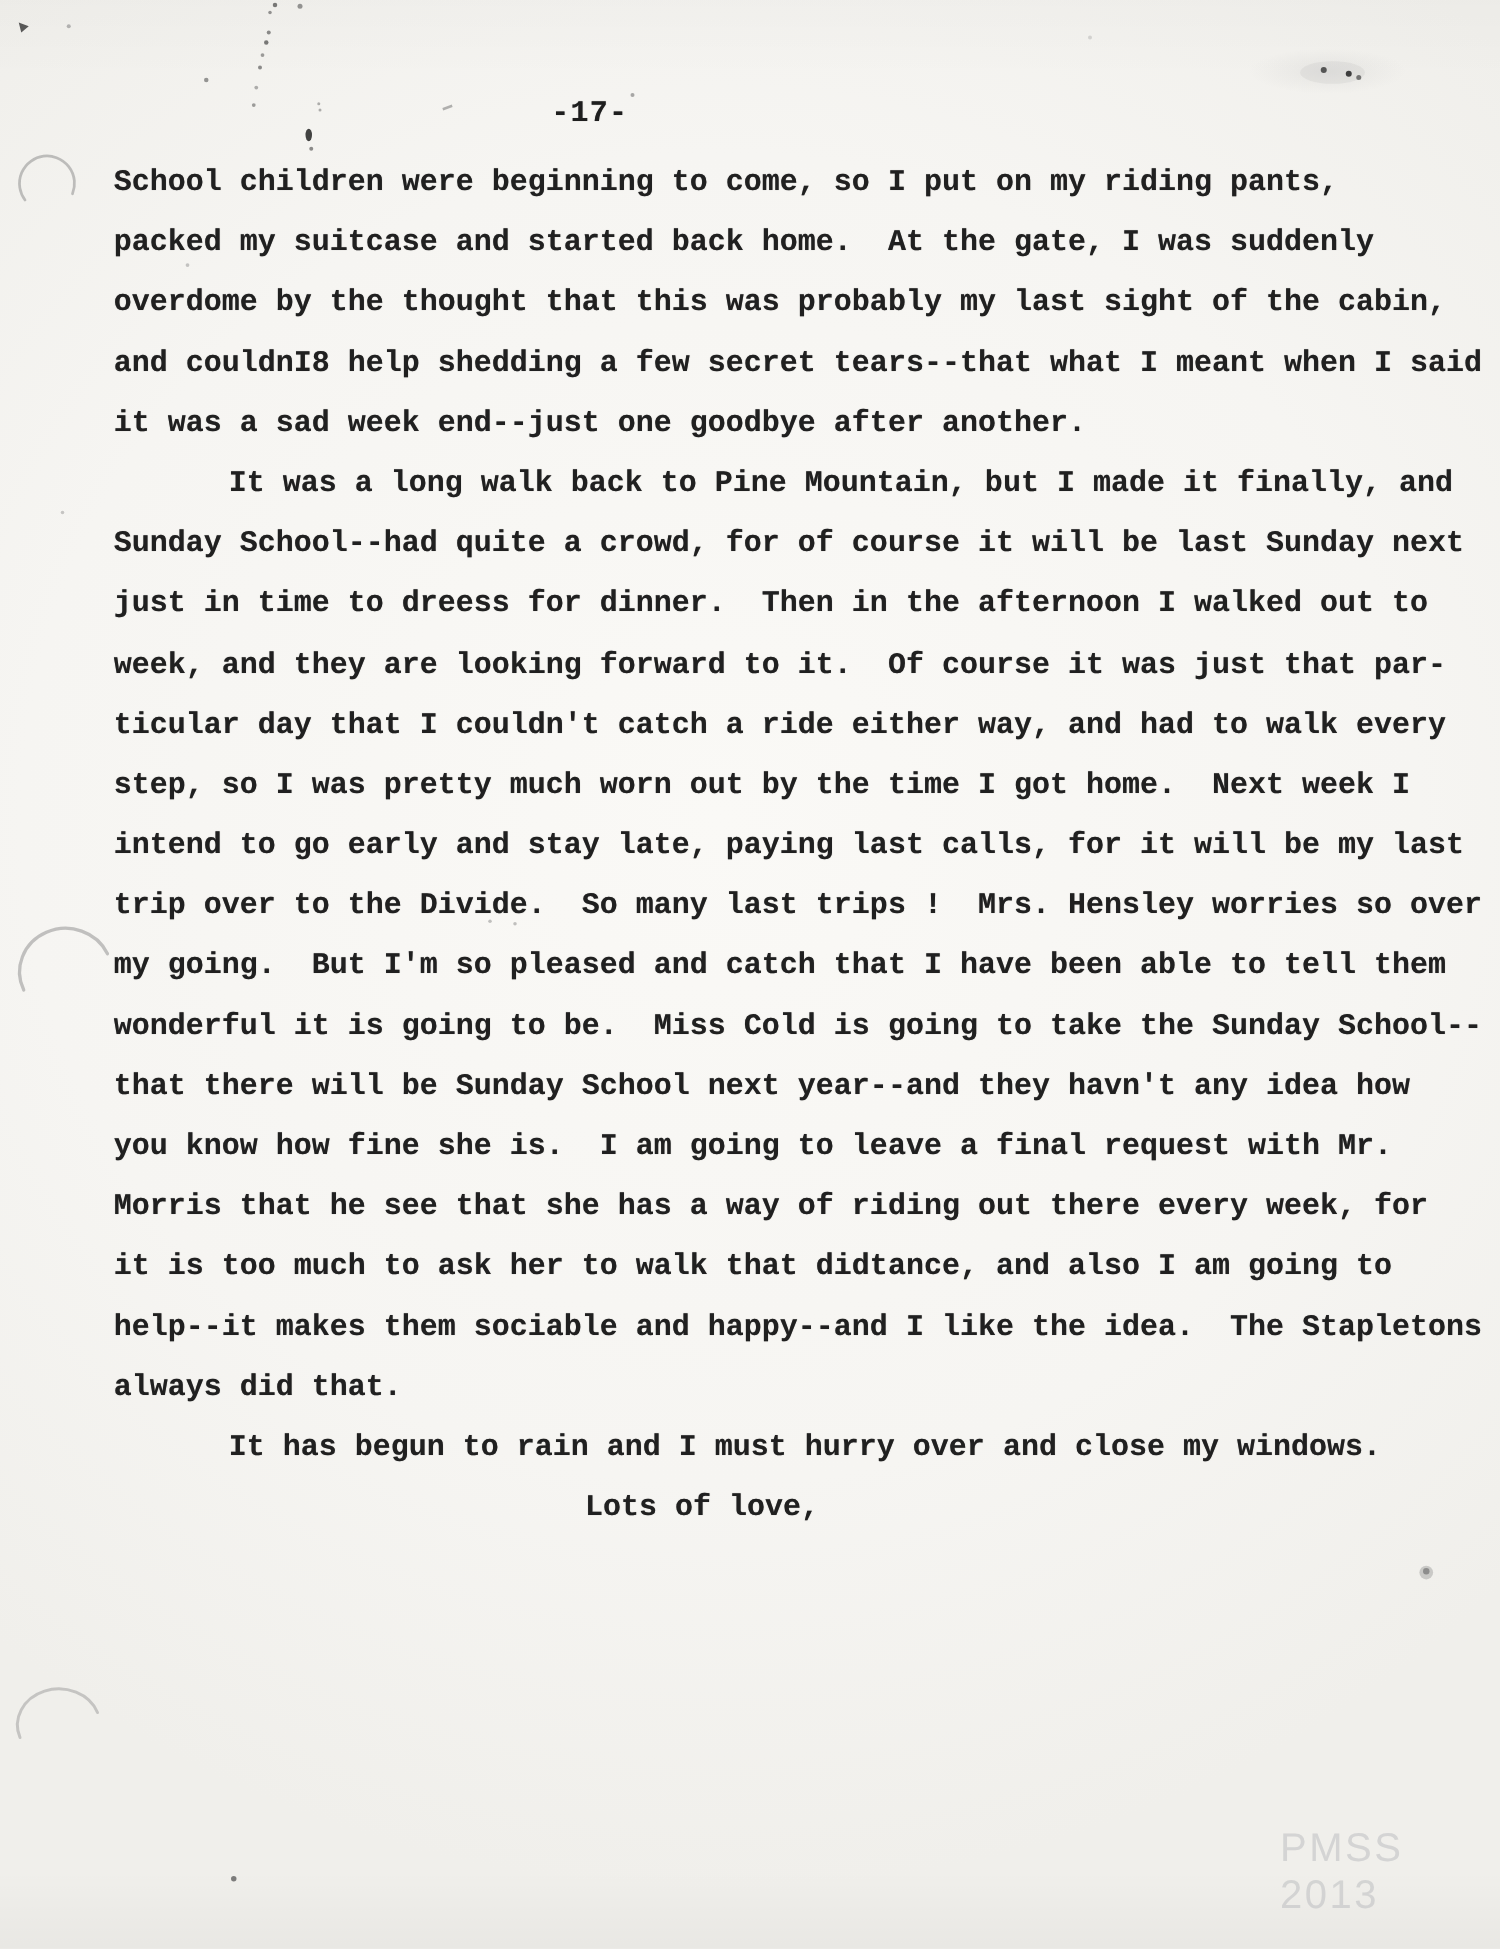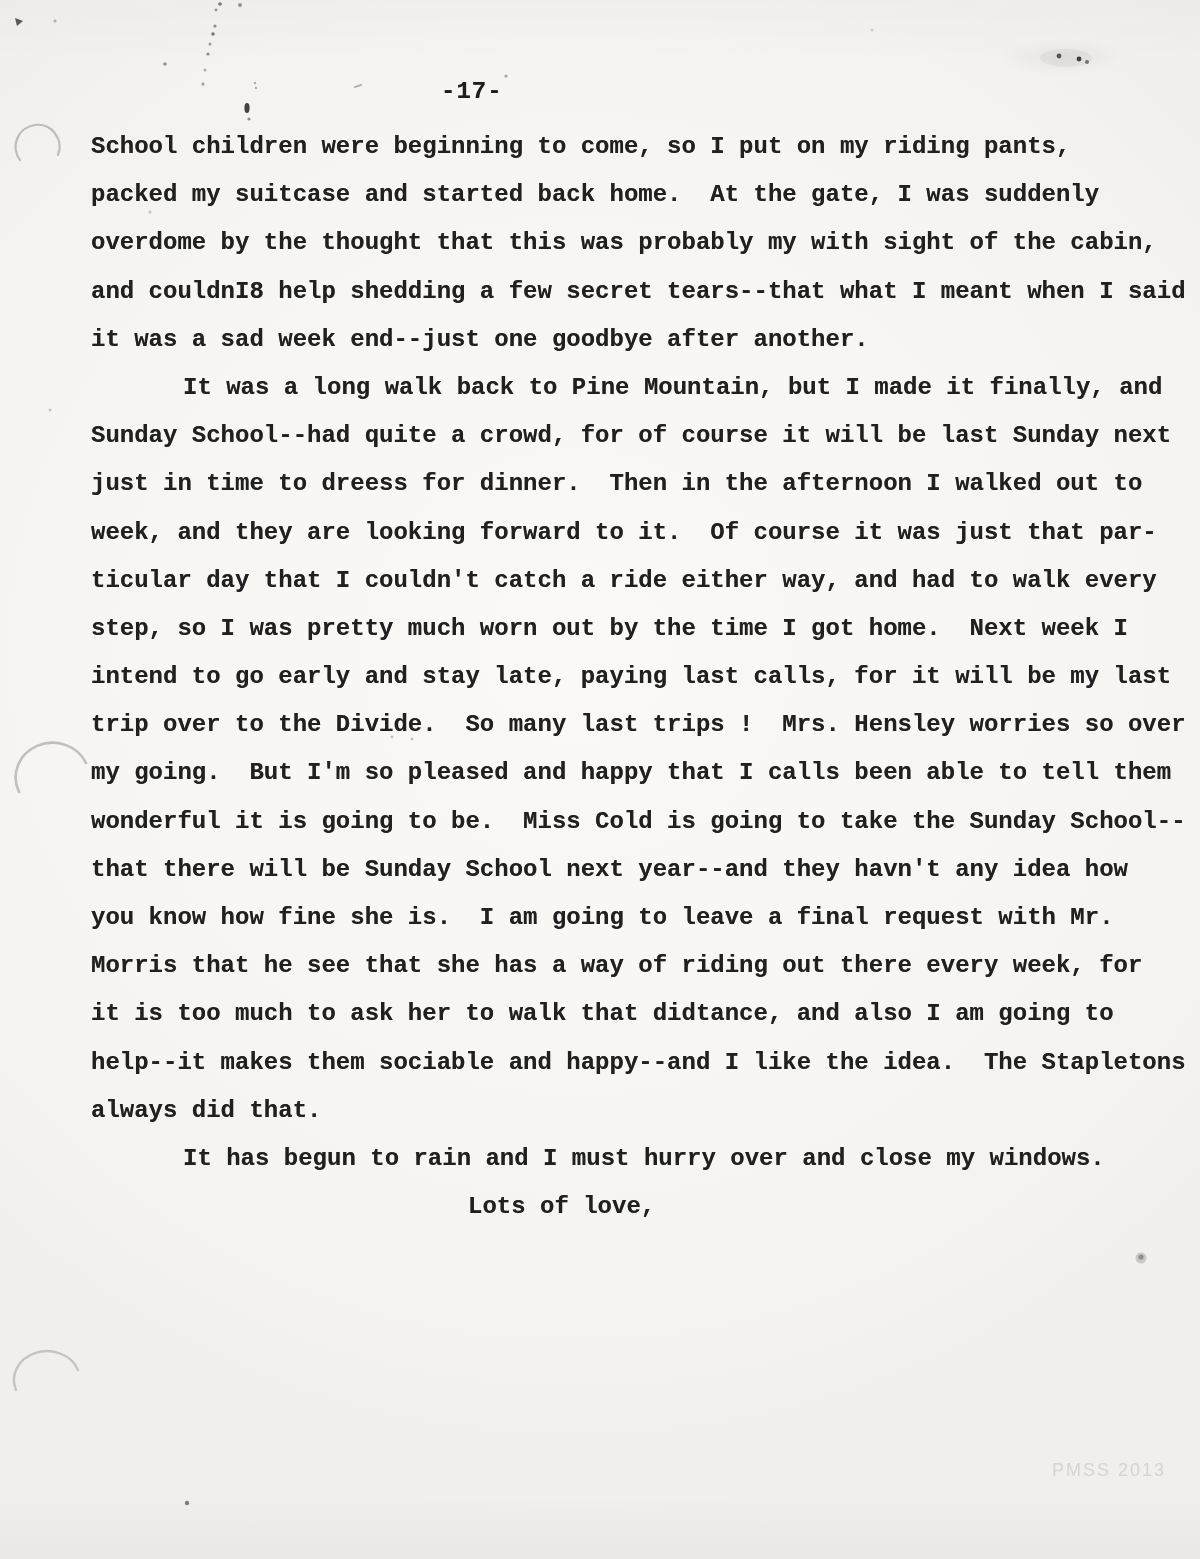--- a/index.html
+++ b/index.html
@@ -45,55 +45,55 @@
   }
   .line {
     white-space: pre;
     height: 48.2px;
     margin-left: 28px;
   }
   .indent-1 { margin-left: 120px; }
   .indent-2 { margin-left: 405px; }
   .watermark {
     position: absolute;
-    left: 1052px;
+    left: 1024px;
     top: 1460px;
     font-family: "Liberation Sans", sans-serif;
-    font-size: 18px;
+    font-size: 32px;
     letter-spacing: 2px;
     color: rgba(170,172,178,0.40);
   }
   .artifacts {
     position: absolute;
     inset: 0;
     pointer-events: none;
   }
 </style>
 </head>
 <body>
 
 <div class="page">
 
   <div class="page-number">-17-</div>
 
   <div class="letter-body" id="letter-body">
       <div class="line">School children were beginning to come, so I put on my riding pants,</div>
       <div class="line">packed my suitcase and started back home.  At the gate, I was suddenly</div>
-      <div class="line">overdome by the thought that this was probably my with sight of the cabin,</div>
+      <div class="line">overdome by the thought that this was probably my last sight of the cabin,</div>
       <div class="line">and couldnI8 help shedding a few secret tears--that what I meant when I said</div>
       <div class="line">it was a sad week end--just one goodbye after another.</div>
       <div class="line indent-1">It was a long walk back to Pine Mountain, but I made it finally, and</div>
       <div class="line">Sunday School--had quite a crowd, for of course it will be last Sunday next</div>
       <div class="line">just in time to dreess for dinner.  Then in the afternoon I walked out to</div>
       <div class="line">week, and they are looking forward to it.  Of course it was just that par-</div>
       <div class="line">ticular day that I couldn't catch a ride either way, and had to walk every</div>
       <div class="line">step, so I was pretty much worn out by the time I got home.  Next week I</div>
       <div class="line">intend to go early and stay late, paying last calls, for it will be my last</div>
       <div class="line">trip over to the Divide.  So many last trips !  Mrs. Hensley worries so over</div>
-      <div class="line">my going.  But I'm so pleased and happy that I calls been able to tell them</div>
+      <div class="line">my going.  But I'm so pleased and catch that I have been able to tell them</div>
       <div class="line">wonderful it is going to be.  Miss Cold is going to take the Sunday School--</div>
       <div class="line">that there will be Sunday School next year--and they havn't any idea how</div>
       <div class="line">you know how fine she is.  I am going to leave a final request with Mr.</div>
       <div class="line">Morris that he see that she has a way of riding out there every week, for</div>
       <div class="line">it is too much to ask her to walk that didtance, and also I am going to</div>
       <div class="line">help--it makes them sociable and happy--and I like the idea.  The Stapletons</div>
       <div class="line">always did that.</div>
       <div class="line indent-1">It has begun to rain and I must hurry over and close my windows.</div>
       <div class="line indent-2">Lots of love,</div>
     </div>

